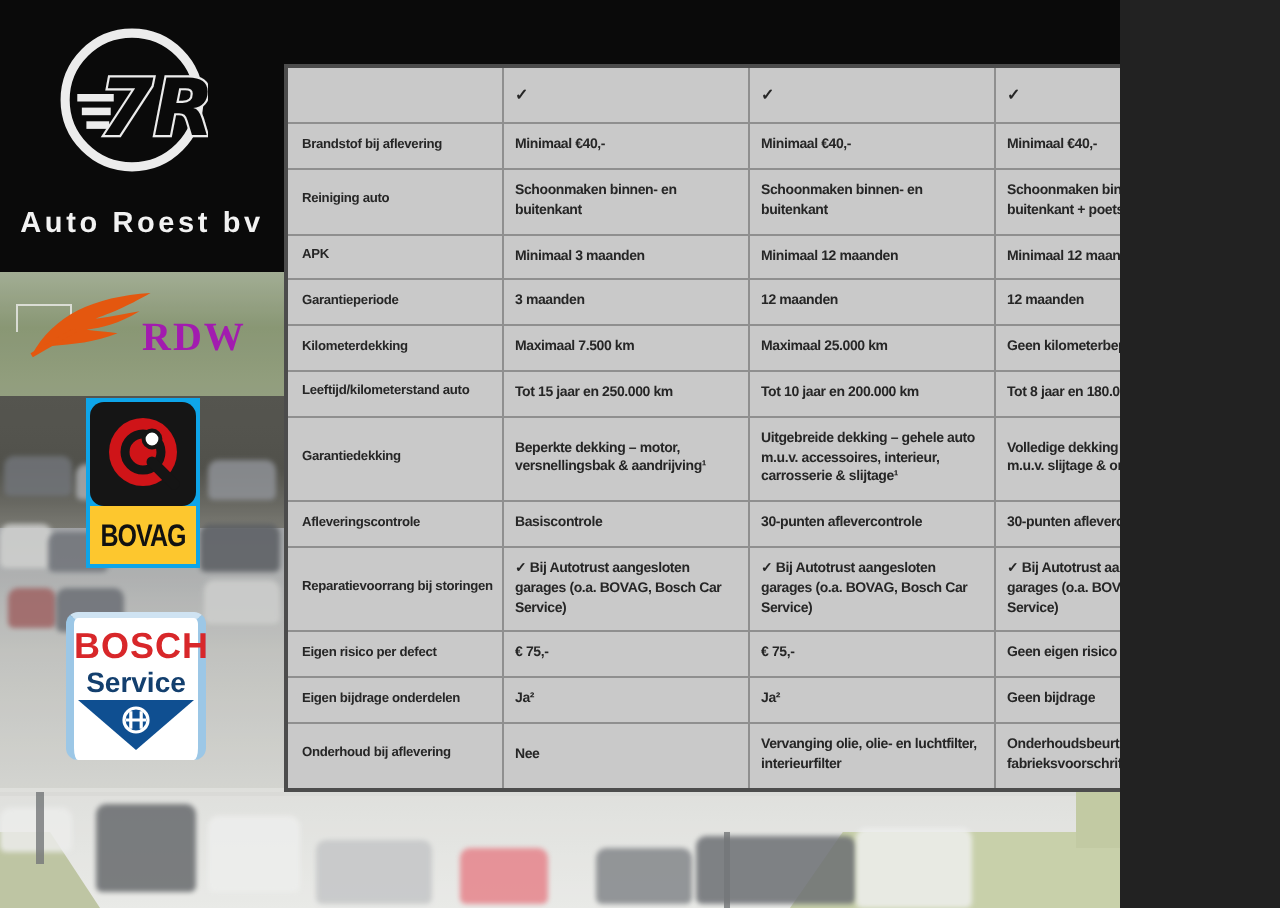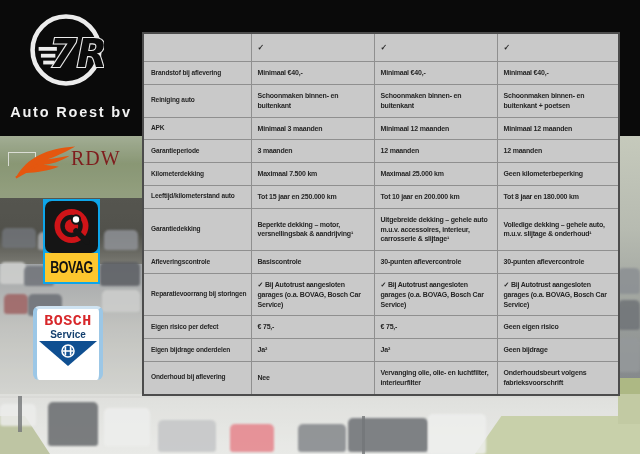--- a/index.html
+++ b/index.html
@@ -1,16 +1,16 @@
 <!DOCTYPE html>
 <html><head>
 <meta charset="utf-8">
 <style>
   html,body{margin:0;padding:0;background:#222;}
-  .stage{position:relative;width:640px;height:454px;overflow:hidden;
+  .stage{position:relative;width:560px;height:454px;overflow:hidden;
          font-family:"Liberation Sans",sans-serif;background:#cfd0cc;}
 
   
   .photo{position:absolute;inset:0;}
   .ph{position:absolute;}
   .band-field{left:0;top:136px;width:142px;height:62px;
     background:linear-gradient(180deg,#93a083 0%,#76865e 45%,#82906b 100%);}
   .band-building{left:0;top:198px;width:142px;height:66px;
     background:linear-gradient(180deg,#3a3a33 0%,#35352e 55%,#63635b 100%);}
   .band-carslot{left:0;top:264px;width:142px;height:140px;
@@ -36,37 +36,37 @@
 
   
   .brand{position:absolute;left:0;top:0;width:142px;}
   .brand svg{position:absolute;left:28px;top:12px;}
   .brand-name{position:absolute;left:6px;top:104px;width:130px;text-align:center;
     color:#f2f2f2;font-weight:bold;font-size:14.5px;letter-spacing:1.8px;white-space:nowrap;}
 
   
   .rdw{position:absolute;left:14px;top:142px;width:116px;height:42px;}
   .rdw svg{position:absolute;left:0;top:2px;}
-  .rdw-text{position:absolute;left:57px;top:5px;font-family:"Liberation Serif",serif;
-    font-weight:normal;font-size:20px;color:#7f1d1d;letter-spacing:1px;}
+  .rdw-text{position:absolute;left:57px;top:16px;font-family:"Liberation Serif",serif;
+    font-weight:bold;font-size:20px;color:#a21caf;letter-spacing:1px;}
 
   
   .bovag{position:absolute;left:43px;top:199px;width:57px;height:85px;background:#0ea5e9;
     box-sizing:border-box;padding:2px;}
   .bovag-sq{height:52px;background:#151515;border-radius:7px;position:relative;overflow:hidden;}
   .bovag-band{height:29px;background:#fdc72e;display:flex;align-items:center;justify-content:center;}
   .bovag-word{font-weight:bold;font-size:12.5px;color:#111;letter-spacing:-.5px;
     transform:scaleY(1.25);font-family:"Liberation Sans",sans-serif;}
 
   
   .bosch{position:absolute;left:33px;top:306px;width:70px;height:74px;background:#fff;
     box-sizing:border-box;border-left:4px solid #9cc7e6;border-right:4px solid #9cc7e6;
     border-top:3px solid #cfe3f2;border-radius:6px;text-align:center;}
-  .bosch-name{margin-top:4px;font-size:15px;font-weight:bold;color:#d8272a;letter-spacing:.5px;font-family:Liberation Mono, monospace;}
-  .bosch-service{font-size:10px;font-weight:bold;color:#133f6e;margin-top:-1px;}
+  .bosch-name{margin-top:4px;font-size:18px;font-weight:bold;color:#d8272a;letter-spacing:.5px;}
+  .bosch-service{font-size:14px;font-weight:bold;color:#133f6e;margin-top:-1px;}
   .bosch-chev{margin:1px auto 0;width:58px;height:25px;background:#0f4f91;
     clip-path:polygon(0 0,100% 0,50% 100%);position:relative;}
   .bosch-chev svg{position:absolute;left:50%;top:2px;transform:translateX(-50%);}
 
   
   table.pkg{position:absolute;left:142px;top:32px;width:476px;border-collapse:collapse;
     table-layout:fixed;background:#c9c9c9;border:2px solid #4c4c4c;}
   .pkg th,.pkg td{border:1px solid #8f8f8f;color:#262626;vertical-align:middle;
     overflow:hidden;word-wrap:break-word;}
   .pkg th{font-size:8px;font-weight:bold;text-align:left;padding:7px 5px;letter-spacing:-.25px;}

